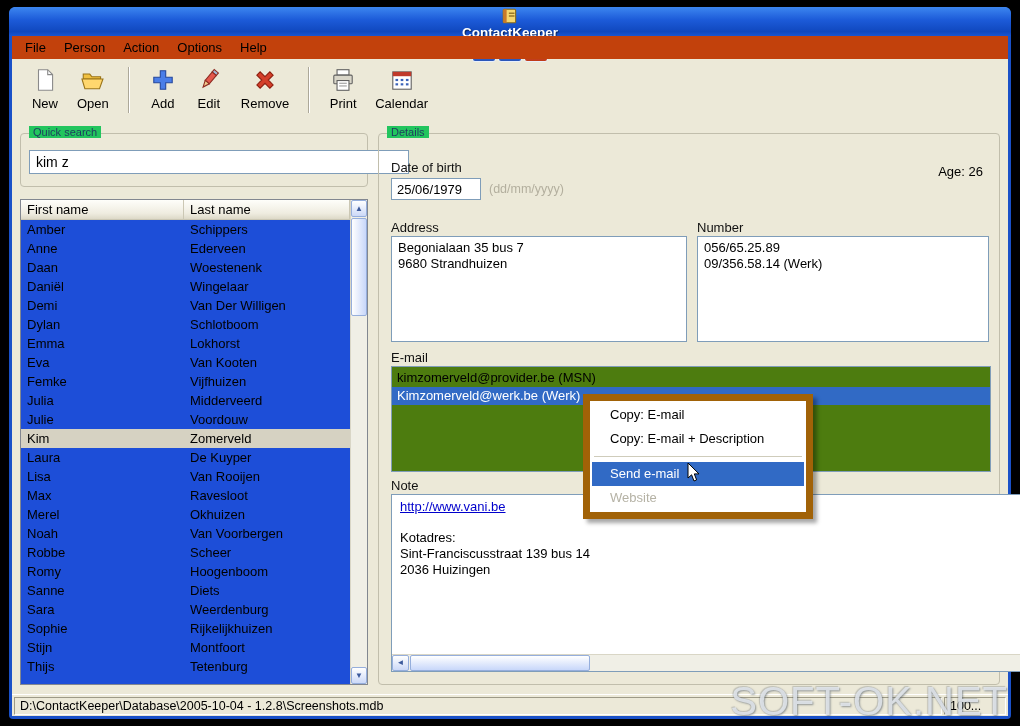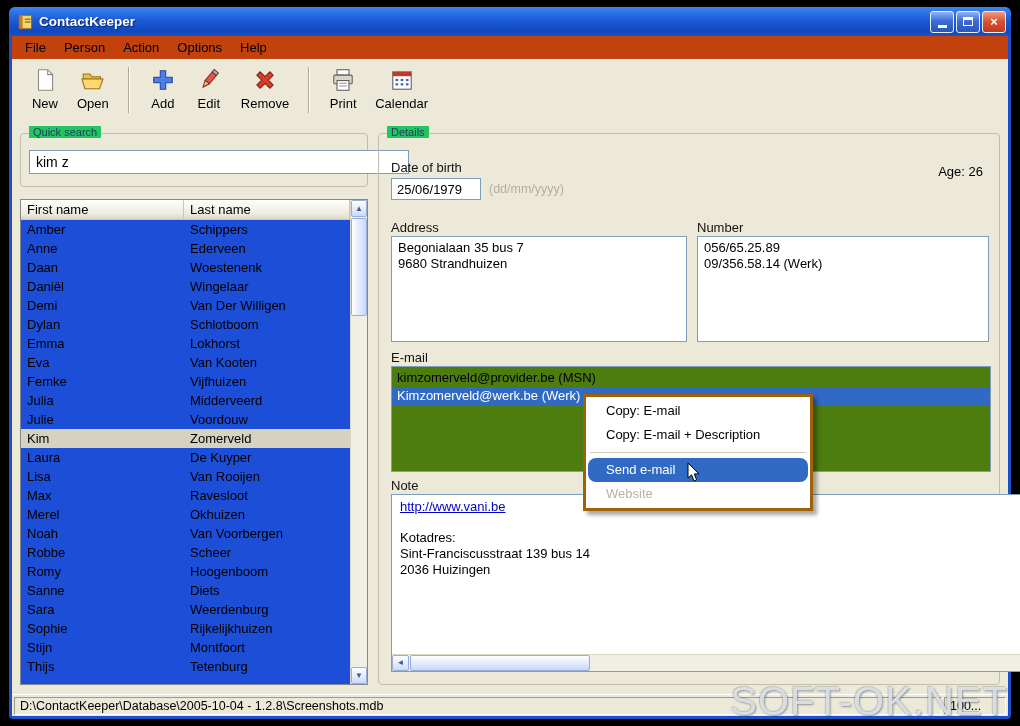--- a/index.html
+++ b/index.html
@@ -6,21 +6,21 @@
   html,body { width:1020px; height:726px; overflow:hidden; }
   body { background:#000; position:relative; font-family:"Liberation Sans", sans-serif; font-size:13px; color:#000; }
 
   .window { position:absolute; left:9px; top:7px; width:1002px; height:712px;
             background:#ECE9D8; border:3px solid #1A51C8; border-top:0;
             border-radius:7px 7px 4px 4px; }
 
   
   .titlebar { position:absolute; left:-3px; top:0; width:1002px; height:29px;
               background:linear-gradient(to bottom,#3C86F0 0%, #1C5AD8 45%, #1048BE 85%, #1A55D0 100%);
-              border-radius:6px 6px 0 0; display:flex; align-items:center; padding:0 5px; }
+              border-radius:6px 6px 0 0; display:flex; align-items:center; padding:0 5px;flex-direction:column; }
   .app-icon { width:18px; height:18px; margin:0 4px 0 3px; display:inline-flex; }
   .title { color:#fff; font-weight:bold; font-size:13.5px; text-shadow:1px 1px 1px rgba(0,0,0,.55); flex:1; }
   .controls { display:flex; gap:2px; }
   .tbtn { width:24px; height:22px; border:1px solid #E8F0FC; border-radius:3px; color:#fff;
           display:flex; align-items:center; justify-content:center; font-size:13px; font-weight:bold; }
   .tbtn.minmax { background:linear-gradient(to bottom,#8FB4F6,#3D6BD8 45%,#2A55B8); }
   .tbtn.close  { background:linear-gradient(to bottom,#F09C82,#D85434 45%,#BE3A18); }
   .min-glyph { width:9px; height:3px; background:#fff; align-self:flex-end; margin-bottom:4px; }
   .max-glyph { width:10px; height:9px; border:1px solid #fff; border-top:3px solid #fff; }
 
@@ -103,23 +103,23 @@
   .hsb-btn { position:absolute; top:0; width:17px; height:16px;
              background:linear-gradient(to bottom,#FFFFFF,#CCD9F8); border:1px solid #95AEDC;
              border-radius:2px; color:#3C5A9C; font-size:8px; line-height:14px; text-align:center; }
   .hsb-btn.left { left:0; } .hsb-btn.right { right:0; }
   .hsb-thumb { position:absolute; left:18px; top:0; width:180px; height:16px;
                background:linear-gradient(to bottom,#FFFFFF,#C8D7FA); border:1px solid #95AEDC; border-radius:2px; }
   .note-corner { position:absolute; right:0; bottom:0; width:17px; height:17px; background:#ECE9D8; }
 
   
   .context-menu { position:absolute; left:571px; top:387px; width:230px; background:#FFFFFF;
-                  border:3px solid #a16207; box-shadow:4px 4px 4px rgba(0,0,0,.35); padding:2px; z-index:20; }
+                  border:7px solid #a16207; box-shadow:4px 4px 4px rgba(0,0,0,.35); padding:2px; z-index:20; }
   .cm-item { height:24px; line-height:24px; padding-left:18px; font-size:13px; }
-  .cm-item.hl { background:#316AC5; color:#fff;border-radius:8px; }
+  .cm-item.hl { background:#316AC5; color:#fff; }
   .cm-item.dis { color:#B5B2A5; }
   .cm-sep { height:1px; background:#CFCCBB; margin:5px 2px; }
   .cursor { position:absolute; left:675px; top:455px; z-index:30; }
 
   
   .statusbar { position:absolute; left:0; top:687px; width:996px; height:22px; background:#ECE9D8;
                border-top:1px solid #FFFFFF; }
   .status-panel { position:absolute; top:2px; height:18px; border:1px solid;
                   border-color:#9D9A87 #FFFFFF #FFFFFF #9D9A87; font-size:12.5px;
                   padding:1px 5px 0 5px; white-space:nowrap; overflow:hidden; }

